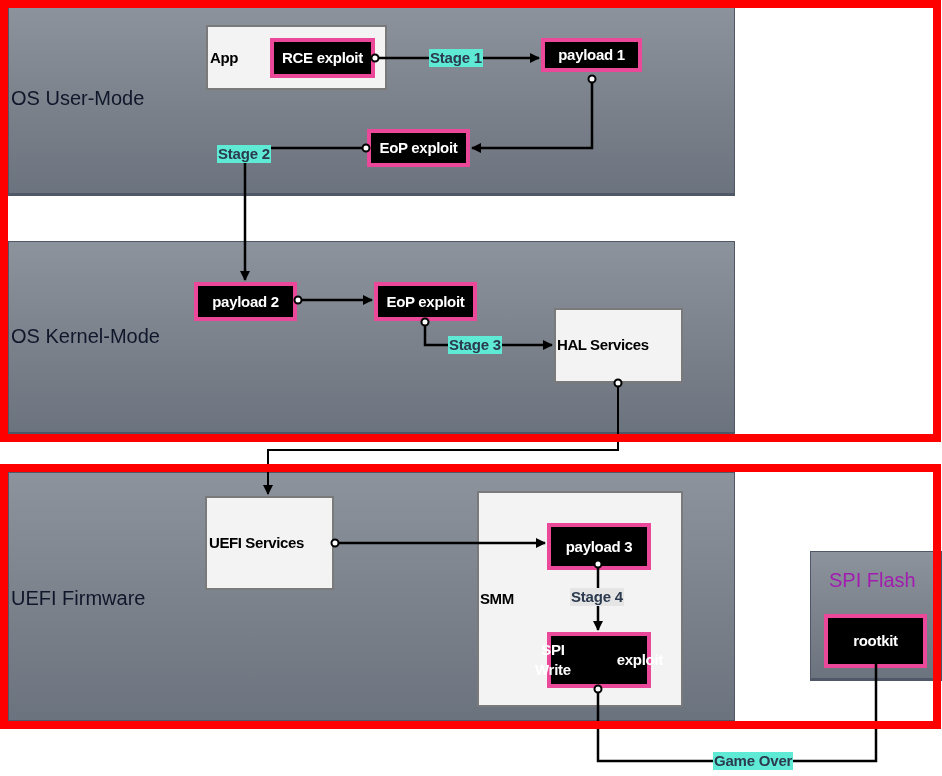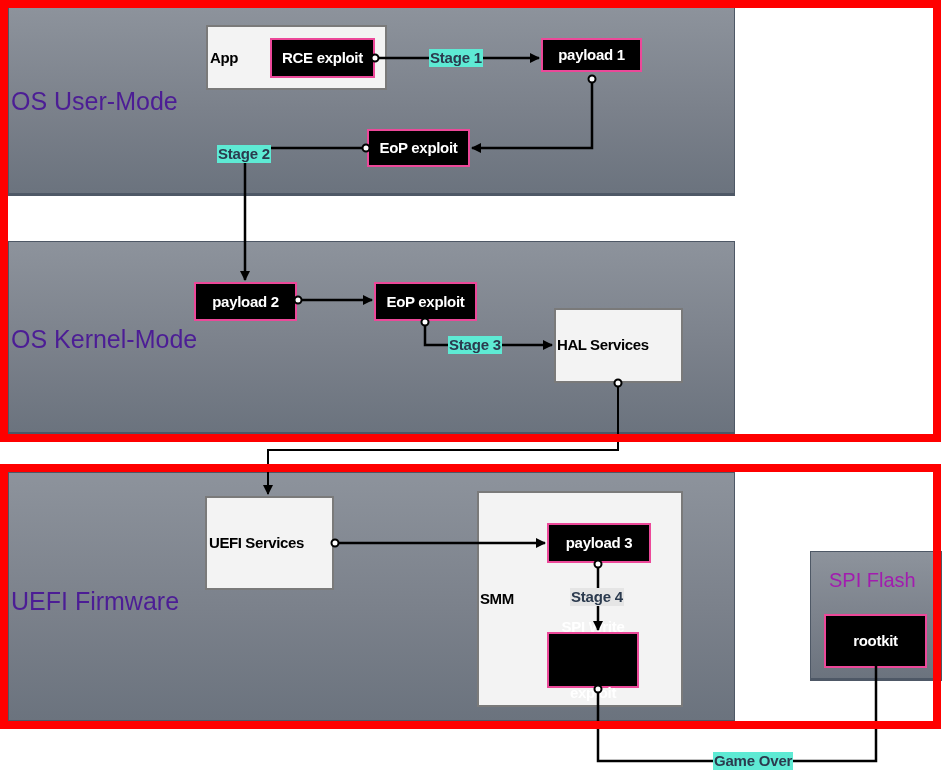--- a/index.html
+++ b/index.html
@@ -1,21 +1,21 @@
 <!DOCTYPE html>
 <html><head>
 <meta charset="utf-8">
 <style>
   html, body { margin: 0; padding: 0; }
   body { width: 942px; height: 776px; background: #ffffff; position: relative; overflow: hidden; font-family: "Liberation Sans", sans-serif; }
   .abs { position: absolute; box-sizing: border-box; }
   .layer { background: linear-gradient(to bottom, #8d939c 0%, #7b818b 55%, #6b737e 100%); border: 1px solid #4e5866; border-bottom: 3px solid #4e5866; }
-  .layer-label { color: #4c1d95; font-size: 25px; white-space: nowrap; }
+  .layer-label { color: #0f172a; font-size: 20px; white-space: nowrap; }
   .lightbox { background: #f3f3f3; border: 2px solid #7a7a7a; }
-  .blk { background: #000000; border: 2px solid #ec4899; color: #ffffff; font-size: 15px; font-weight: bold; display: flex; align-items: center; justify-content: center; text-align: center; line-height: 20px; letter-spacing: -0.3px; }
+  .blk { background: #000000; border: 4px solid #ec4899; color: #ffffff; font-size: 15px; font-weight: bold; display: flex; align-items: center; justify-content: center; text-align: center; line-height: 20px; letter-spacing: -0.3px; }
   .inner-label { color: #000000; font-size: 15px; font-weight: bold; letter-spacing: -0.4px; white-space: nowrap; }
   .redframe { border: 8px solid #ff0000; pointer-events: none; }
   .edge-label { background: #5eead4; color: #2b3a4e; font-size: 15px; font-weight: bold; padding: 0 1px; line-height: 18px; white-space: nowrap; letter-spacing: -0.2px; }
   .spi-title { color: #a21caf; font-size: 20px; white-space: nowrap; }
   svg.conn { position: absolute; left: 0; top: 0; width: 942px; height: 776px; pointer-events: none; }
 </style>
 </head>
 <body>
 
 <div class="abs layer" style="left:8px; top:6px; width:727px; height:190px;"></div>
@@ -48,24 +48,24 @@
   </div>
 <div class="abs blk" style="left:367px; top:129px; width:103px; height:38px;">
     <span>EoP exploit</span>
   </div>
 <div class="abs blk" style="left:194px; top:282px; width:103px; height:39px;">
     <span>payload 2</span>
   </div>
 <div class="abs blk" style="left:374px; top:282px; width:103px; height:39px;">
     <span>EoP exploit</span>
   </div>
-<div class="abs blk" style="left:547px; top:523px; width:104px; height:40px;">
+<div class="abs blk" style="left:547px; top:523px; width:104px; height:47px;">
     <span>payload 3</span>
   </div>
-<div class="abs blk" style="left:547px; top:632px; width:92px; height:56px; flex-direction:column;gap:46px;">
+<div class="abs blk" style="left:547px; top:632px; width:104px; height:56px; flex-direction:row;gap:46px;">
   <span>SPI Write</span>
   <span>exploit</span>
 </div>
 <div class="abs blk" style="left:824px; top:614px; width:103px; height:54px;">
     <span>rootkit</span>
   </div>
 
 <svg class="conn" viewBox="0 0 942 776">
   <defs>
     <marker id="arr" markerWidth="10" markerHeight="10" refX="9" refY="5" orient="auto" markerUnits="userSpaceOnUse">

